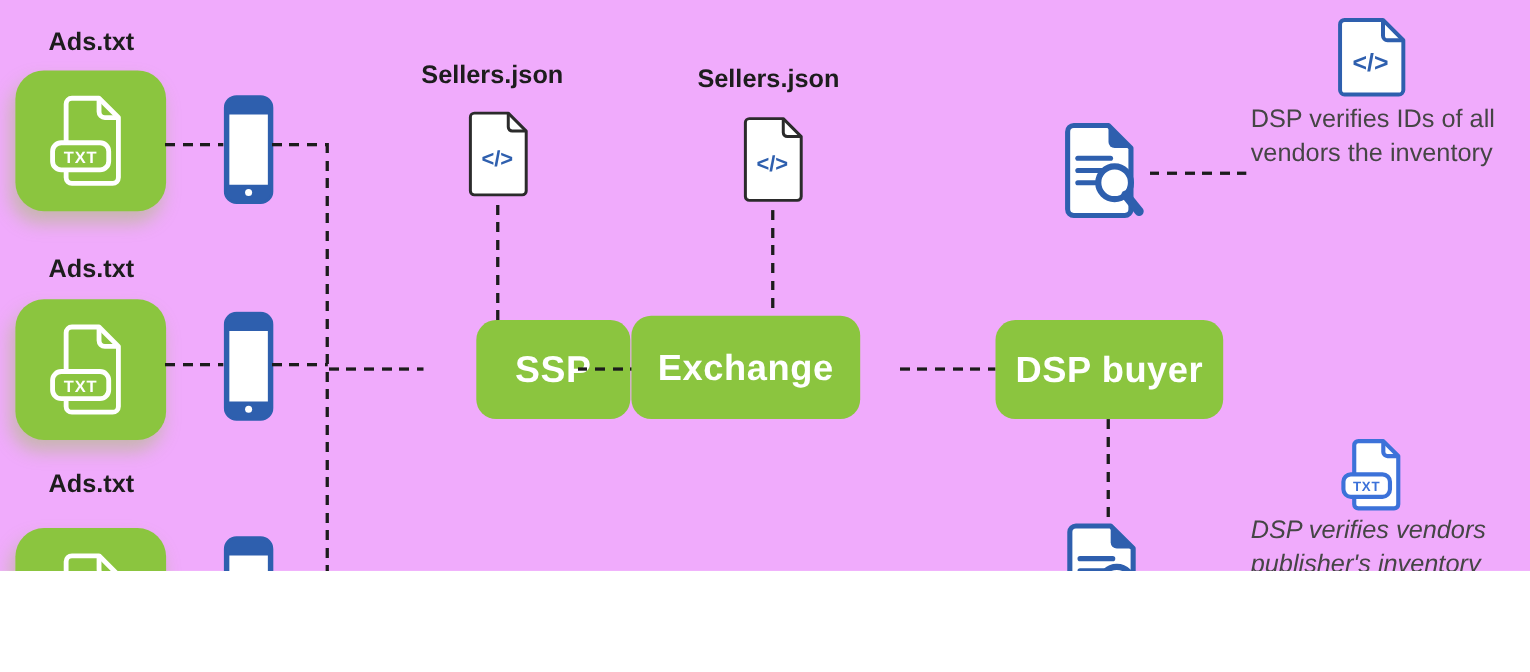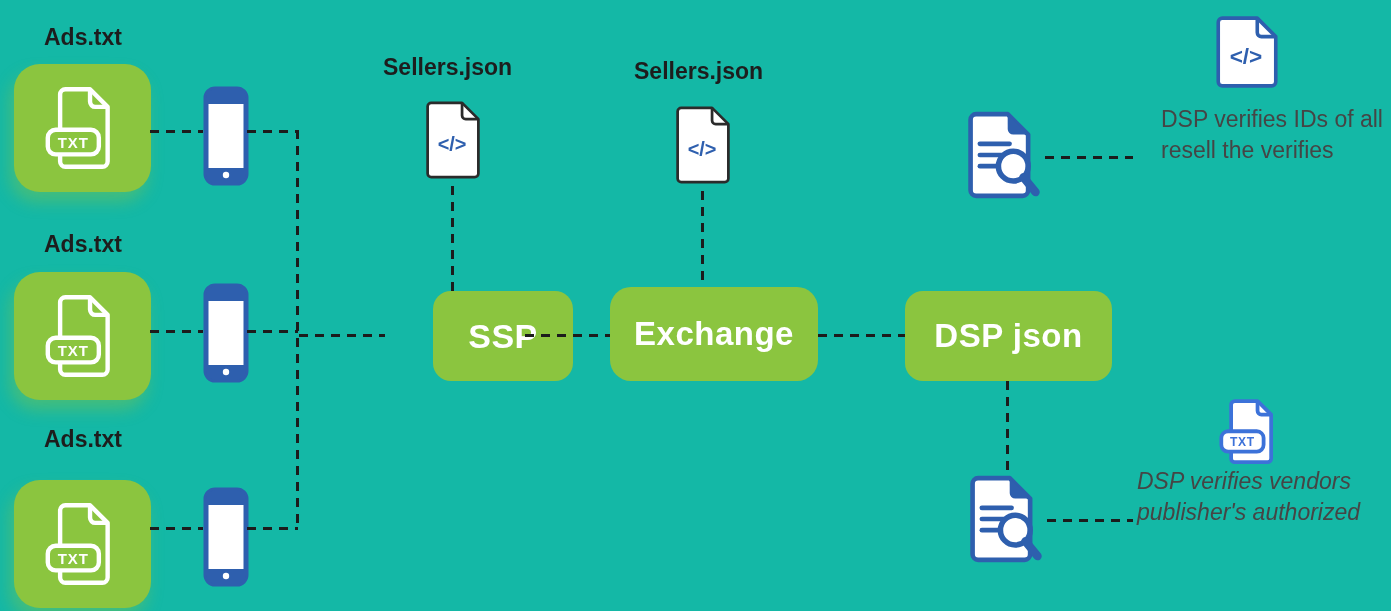--- a/index.html
+++ b/index.html
@@ -1,22 +1,22 @@
 <!DOCTYPE html>
 <html><head>
 <meta charset="utf-8">
 <style>
   * { margin: 0; padding: 0; box-sizing: border-box; }
   html, body { background: #ffffff; }
   body { font-family: "Liberation Sans", sans-serif; }
   .canvas {
     position: relative;
     width: 1391px;
-    height: 611px;
-    background: #14b8a6;
+    height: 519px;
+    background: #f0abfc;
     overflow: hidden;
   }
   .abs { position: absolute; }
   .hdash {
     position: absolute;
     height: 3px;
     background: repeating-linear-gradient(to right, #1c1c1c 0 9px, transparent 9px 16px);
   }
   .vdash {
     position: absolute;
@@ -151,23 +151,23 @@
     <svg width="58" height="88" viewBox="0 0 64 90">
       <path d="M4 8 a4 4 0 0 1 4 -4 h34 l18 18 v60 a4 4 0 0 1 -4 4 h-48 a4 4 0 0 1 -4 -4 z" fill="#ffffff" stroke="#2b2b2b" stroke-width="3" stroke-linejoin="round"></path>
       <path d="M42 4 v14 a4 4 0 0 0 4 4 h14" fill="none" stroke="#2b2b2b" stroke-width="3"></path>
       <text x="31" y="57" text-anchor="middle" font-size="22" font-weight="bold" fill="#2E5FAE">&lt;/&gt;</text>
     </svg>
   </div>
   <div class="vdash" style="left:701px; top:191px; height:96px;"></div>
 
   <div class="node" style="left:385px; top:291px; width:140px; height:90px; font-size:34px;margin-left:48px;">SSP</div>
   <div class="hdash" style="left:525px; top:334px; width:85px;"></div>
-  <div class="node" style="left:610px; top:287px; width:208px; height:94px; font-size:33px;border-radius:21px;">Exchange</div>
+  <div class="node" style="left:574px; top:287px; width:208px; height:94px; font-size:33px;">Exchange</div>
   <div class="hdash" style="left:818px; top:334px; width:87px;"></div>
-  <div class="node" style="left:905px; top:291px; width:207px; height:90px; font-size:33px;">DSP json</div>
+  <div class="node" style="left:905px; top:291px; width:207px; height:90px; font-size:33px;">DSP buyer</div>
 
   <div class="abs" style="left:1214px; top:14px;">
     <svg width="66" height="76" viewBox="0 0 64 74">
       <path d="M4 8 a4 4 0 0 1 4 -4 h34 l18 18 v44 a4 4 0 0 1 -4 4 h-48 a4 4 0 0 1 -4 -4 z" fill="#ffffff" stroke="#2E5FAE" stroke-width="3.5" stroke-linejoin="round"></path>
       <path d="M42 4 v14 a4 4 0 0 0 4 4 h14" fill="none" stroke="#2E5FAE" stroke-width="3.5"></path>
       <text x="31" y="49" text-anchor="middle" font-size="22" font-weight="bold" fill="#2E5FAE">&lt;/&gt;</text>
     </svg>
   </div>
 
   <div class="abs" style="left:965px; top:110px;">
@@ -175,23 +175,23 @@
       <path d="M6 10 a6 6 0 0 1 6 -6 h34 l22 22 v60 a6 6 0 0 1 -6 6 h-50 a6 6 0 0 1 -6 -6 z" fill="#ffffff" stroke="#2E5FAE" stroke-width="5" stroke-linejoin="round"></path>
       <path d="M46 4 l22 22 h-16 a6 6 0 0 1 -6 -6 z" fill="#2E5FAE"></path>
       <line x1="16" y1="36" x2="48" y2="36" stroke="#2E5FAE" stroke-width="5" stroke-linecap="round"></line>
       <line x1="16" y1="48" x2="42" y2="48" stroke="#2E5FAE" stroke-width="5" stroke-linecap="round"></line>
       <line x1="16" y1="60" x2="36" y2="60" stroke="#2E5FAE" stroke-width="5" stroke-linecap="round"></line>
       <circle cx="52" cy="60" r="16" fill="#ffffff" stroke="#2E5FAE" stroke-width="6"></circle>
       <line x1="63" y1="72" x2="76" y2="88" stroke="#2E5FAE" stroke-width="9" stroke-linecap="round"></line>
     </svg>
   </div>
   <div class="hdash" style="left:1045px; top:156px; width:88px;"></div>
-  <div class="anno" style="left:1137px; top:104px;margin-left:24px;">
+  <div class="anno" style="left:1137px; top:92px;">
     <div>DSP verifies IDs of all</div>
-    <div>resell the  verifies</div>
+    <div>vendors the  inventory</div>
   </div>
 
   <div class="vdash" style="left:1006px; top:381px; height:93px;"></div>
 
   <div class="abs" style="left:1212px; top:398px;">
     <svg width="76" height="68" viewBox="0 0 100 90">
       <path d="M30 4 h30 l18 18 v58 a5 5 0 0 1 -5 5 h-43 a5 5 0 0 1 -5 -5 v-71 a5 5 0 0 1 5 -5 z" fill="#ffffff" stroke="#3C72D9" stroke-width="5" stroke-linejoin="round"></path>
       <path d="M60 4 v13 a5 5 0 0 0 5 5 h13" fill="none" stroke="#3C72D9" stroke-width="5"></path>
       <rect x="12" y="44" width="56" height="27" rx="9" fill="#ffffff" stroke="#3C72D9" stroke-width="5"></rect>
       <text x="40" y="64" text-anchor="middle" font-size="16" font-weight="bold" fill="#3C72D9" letter-spacing="1">TXT</text>
@@ -205,16 +205,16 @@
       <line x1="16" y1="36" x2="48" y2="36" stroke="#2E5FAE" stroke-width="5" stroke-linecap="round"></line>
       <line x1="16" y1="48" x2="42" y2="48" stroke="#2E5FAE" stroke-width="5" stroke-linecap="round"></line>
       <line x1="16" y1="60" x2="36" y2="60" stroke="#2E5FAE" stroke-width="5" stroke-linecap="round"></line>
       <circle cx="52" cy="60" r="16" fill="#ffffff" stroke="#2E5FAE" stroke-width="6"></circle>
       <line x1="63" y1="72" x2="76" y2="88" stroke="#2E5FAE" stroke-width="9" stroke-linecap="round"></line>
     </svg>
   </div>
   <div class="hdash" style="left:1047px; top:519px; width:86px;"></div>
   <div class="anno" style="left:1137px; top:466px;font-style:italic;">
     <div>DSP verifies vendors</div>
-    <div>publisher's authorized</div>
+    <div>publisher's inventory</div>
   </div>
 
 </div>
 
 </body></html>

